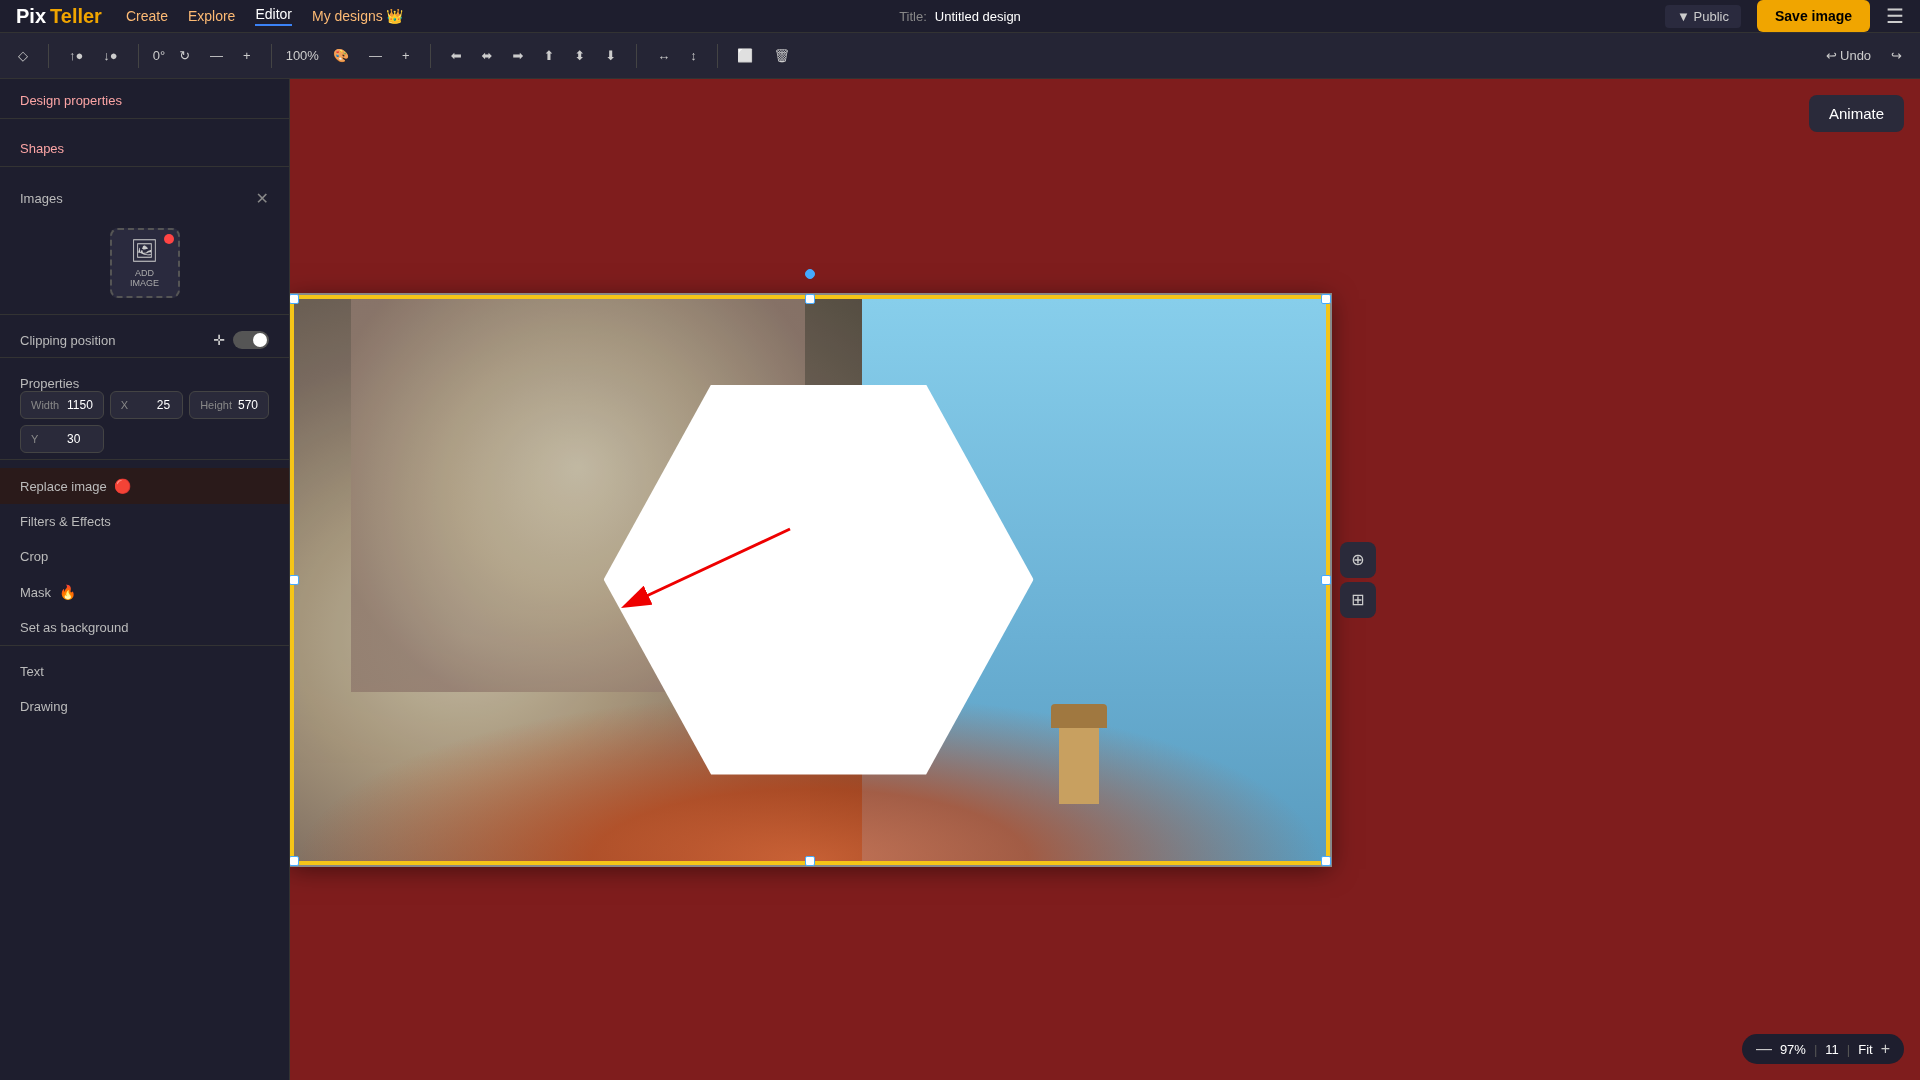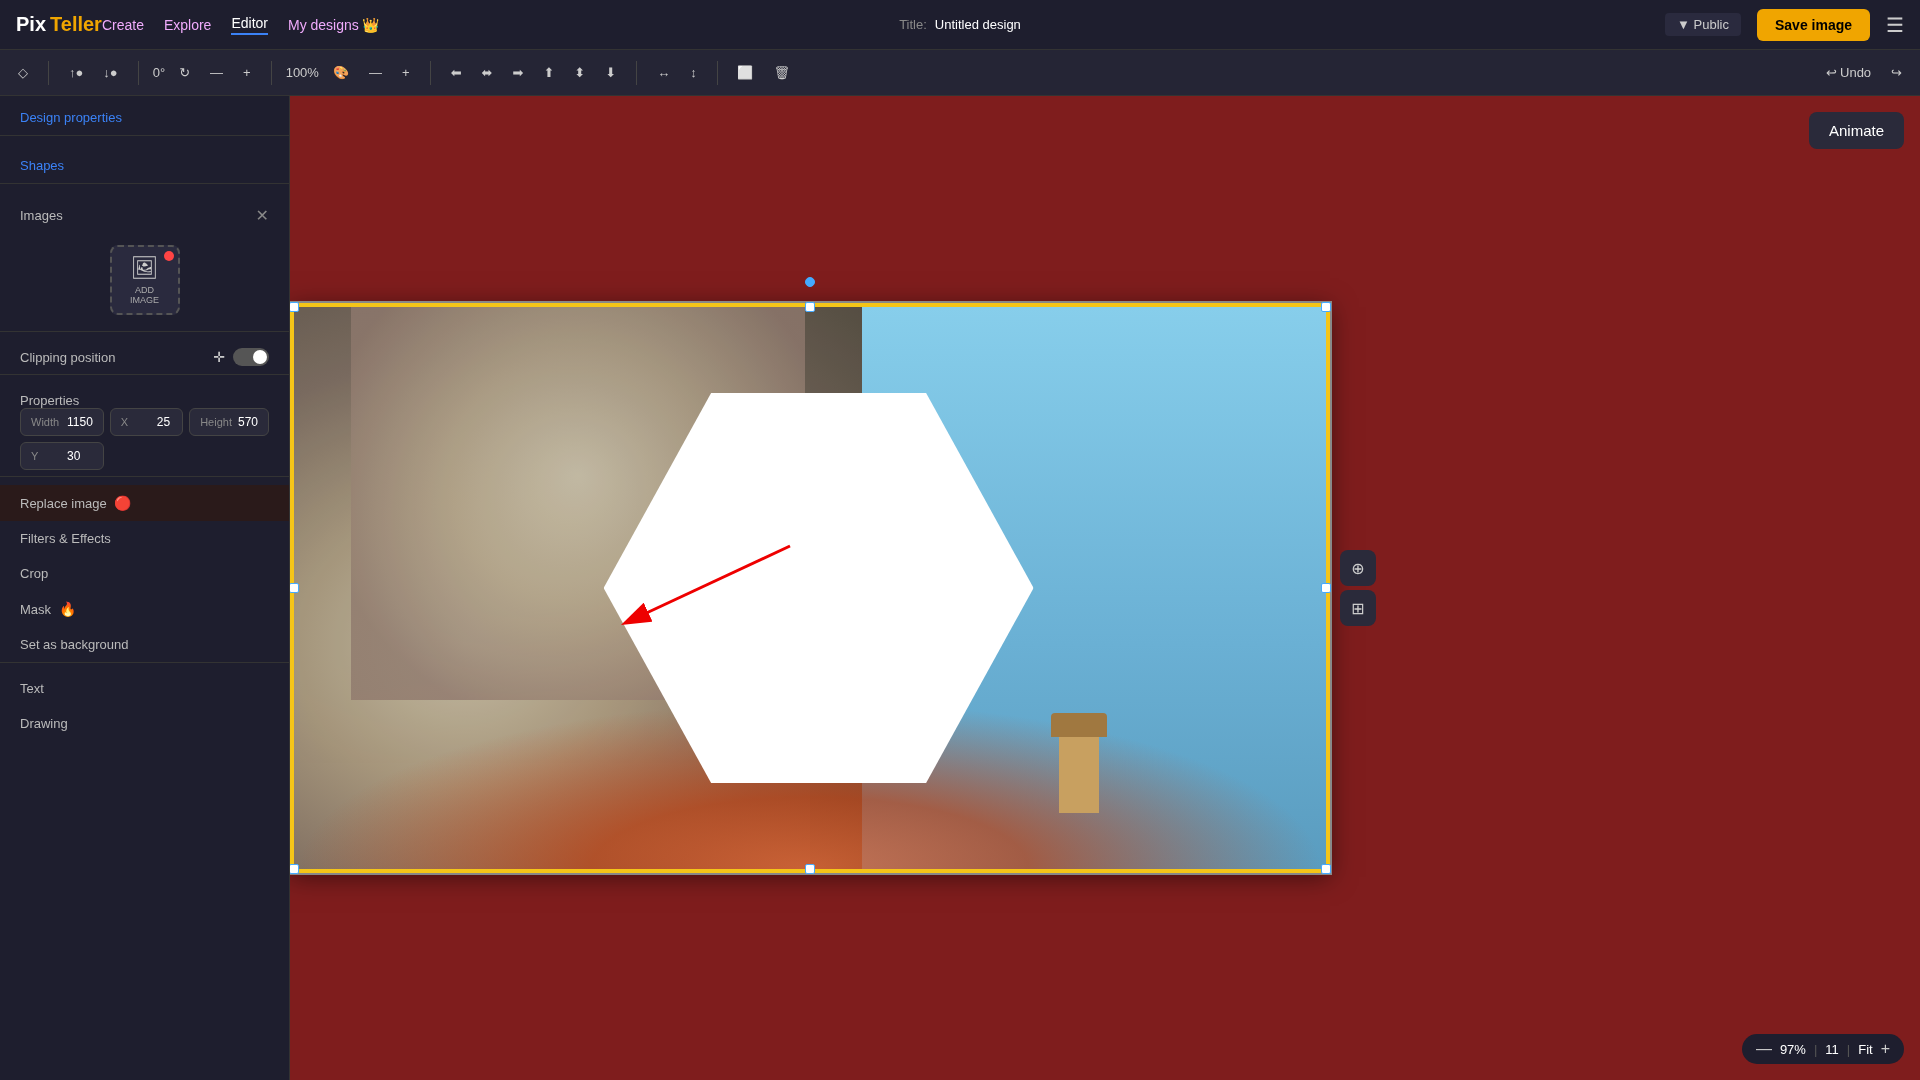--- a/index.html
+++ b/index.html
@@ -1,45 +1,46 @@
 <!DOCTYPE html>
 <html><head>
   <meta charset="utf-8">
   <style>
     * { margin: 0; padding: 0; box-sizing: border-box; }
     body { font-family: Arial, sans-serif; background: #1a1a2e; color: #ccc; width: 1920px; height: 1080px; overflow: hidden; display: flex; flex-direction: column; }
 
     
     .top-nav {
       background: #1e1e2e;
-      height: 50px;
+      height: 33px;
       display: flex;
       align-items: center;
       padding: 0 16px;
+      gap: 24px;
       border-bottom: 1px solid #333;
       flex-shrink: 0;
       position: relative;
     }
     .logo {
       font-size: 20px;
       font-weight: bold;
       color: #fff;
       display: flex;
       align-items: center;
       gap: 4px;
     }
     .logo-pix { color: #fff; }
     .logo-teller { color: #f0a500; }
     .nav-links {
       display: flex;
       gap: 20px;
       align-items: center;
     }
     .nav-links span {
-      color: #f0abfc;
+      color: #fdba74;
       font-size: 14px;
       cursor: pointer;
     }
     .nav-links .active {
       color: #fff;
       border-bottom: 2px solid #3b82f6;
       padding-bottom: 2px;
     }
     .nav-center {
       position: absolute;
@@ -124,21 +125,21 @@
       width: 290px;
       background: #1e1e2e;
       border-right: 1px solid #333;
       flex-shrink: 0;
       overflow-y: auto;
       padding: 0;
     }
     .sidebar-section-title {
       padding: 14px 20px 10px;
       font-size: 13px;
-      color: #3b82f6;
+      color: #fca5a5;
       font-weight: 500;
     }
     .sidebar-divider { height: 1px; background: #333; margin: 0 0 8px; }
 
     .images-header {
       display: flex;
       align-items: center;
       justify-content: space-between;
       padding: 14px 20px 10px;
       gap: 48px;

